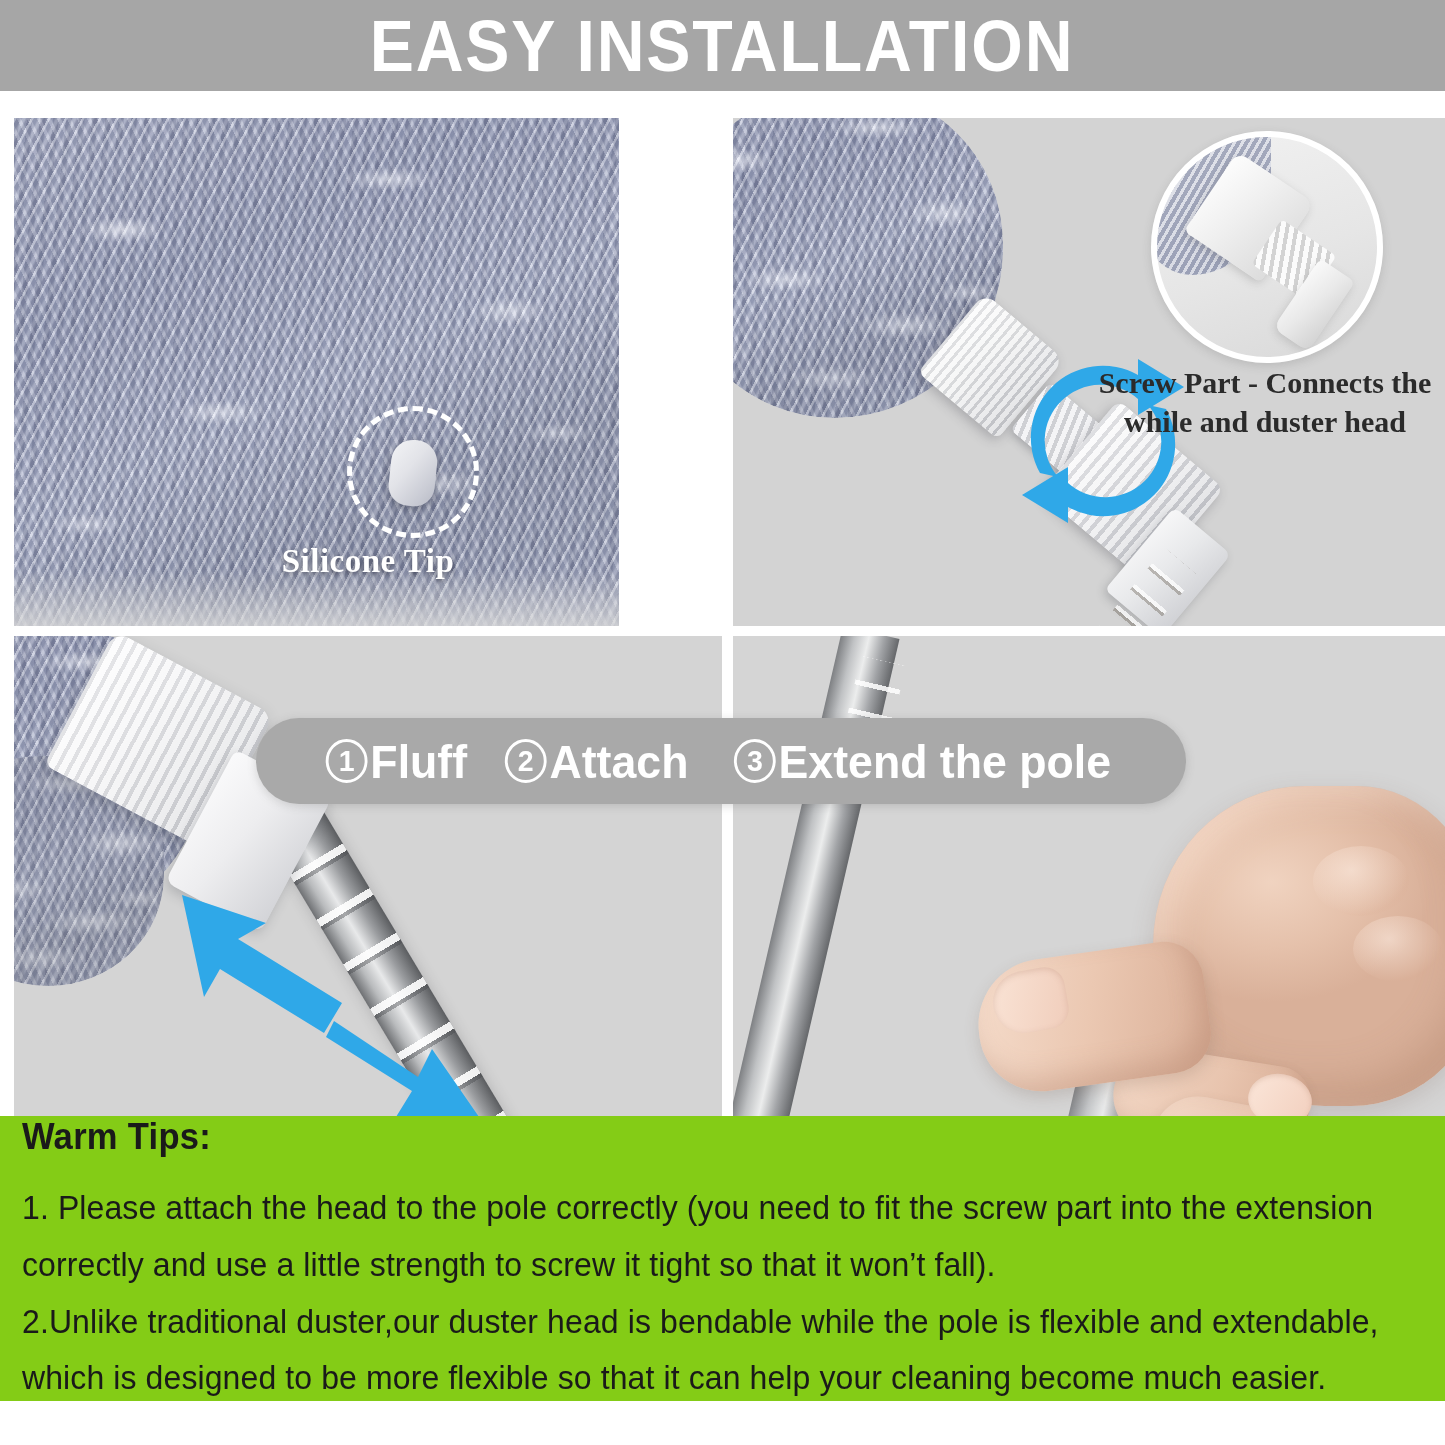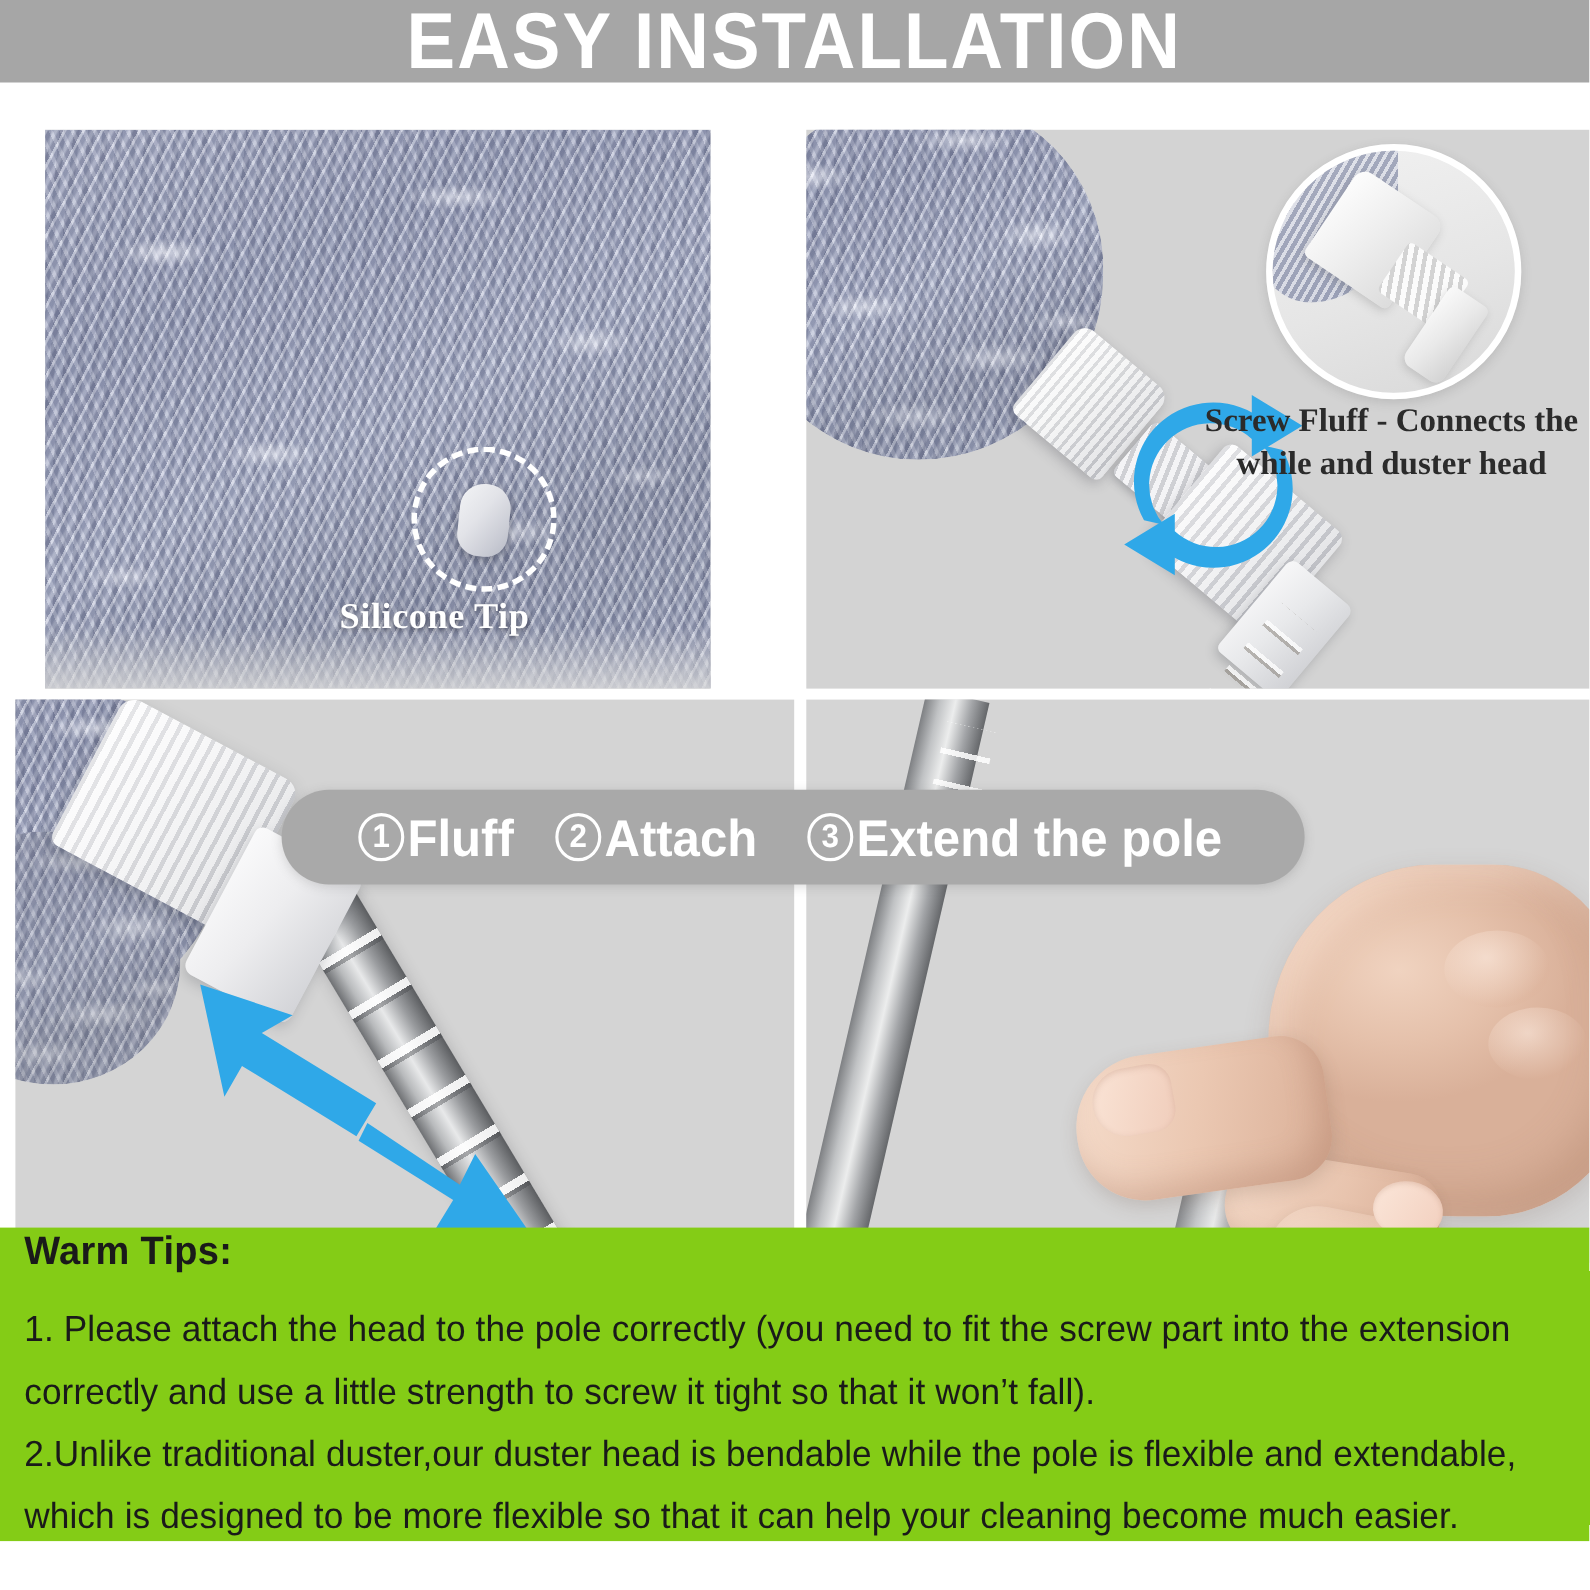--- a/index.html
+++ b/index.html
@@ -17,21 +17,21 @@
     position: relative;
     width: 1445px;
     height: 1445px;
     background: #ffffff;
   }
 
   
   .header-bar {
     position: absolute;
     left: 0; top: 0;
-    width: 1445px; height: 75px;
+    width: 1445px; height: 91px;
     background: #a6a6a6;
     display: flex;
     align-items: center;
     justify-content: center;
   }
   .header-title {
     color: #ffffff;
     font-family: "Liberation Sans Narrow", "Liberation Sans", sans-serif;
     font-size: 72px;
     font-weight: 700;
@@ -46,21 +46,21 @@
   .panels {
     position: absolute;
     left: 0; top: 118px;
     width: 1445px; height: 1030px;
   }
   .panel {
     position: absolute;
     overflow: hidden;
     background: #d2d2d2;
   }
-  .p-tl { left: 14px;  top: 0;    width: 605px; height: 508px; margin-left: 27px; }
+  .p-tl { left: 14px;  top: 0;    width: 605px; height: 508px; }
   .p-tr { left: 733px; top: 0;    width: 712px; height: 508px; }
   .p-bl { left: 14px;  top: 518px; width: 708px; height: 512px; }
   .p-br { left: 733px; top: 518px; width: 712px; height: 512px; }
 
   
   .fur {
     position: absolute;
     inset: 0;
     background:
       radial-gradient(ellipse 60px 18px at 18% 22%, rgba(255,255,255,.5), transparent 70%),
@@ -533,21 +533,21 @@
       </svg>
 
       <div class="inset-circle">
         <div class="inset-fur"></div>
         <div class="inset-screw"></div>
         <div class="inset-thread"></div>
         <div class="inset-tipshaft"></div>
       </div>
 
       <div class="label-screw">
-        <span>Screw Fluff - Connects the</span><br>
+        <span>Screw Part - Connects the</span><br>
         <span>while and duster head</span>
       </div>
     </div>
 
     <div class="panel p-bl">
       <div class="bl-fur">
         <div class="fur fur-dense"></div>
       </div>
       <div class="bl-fur2">
         <div class="fur"></div>

